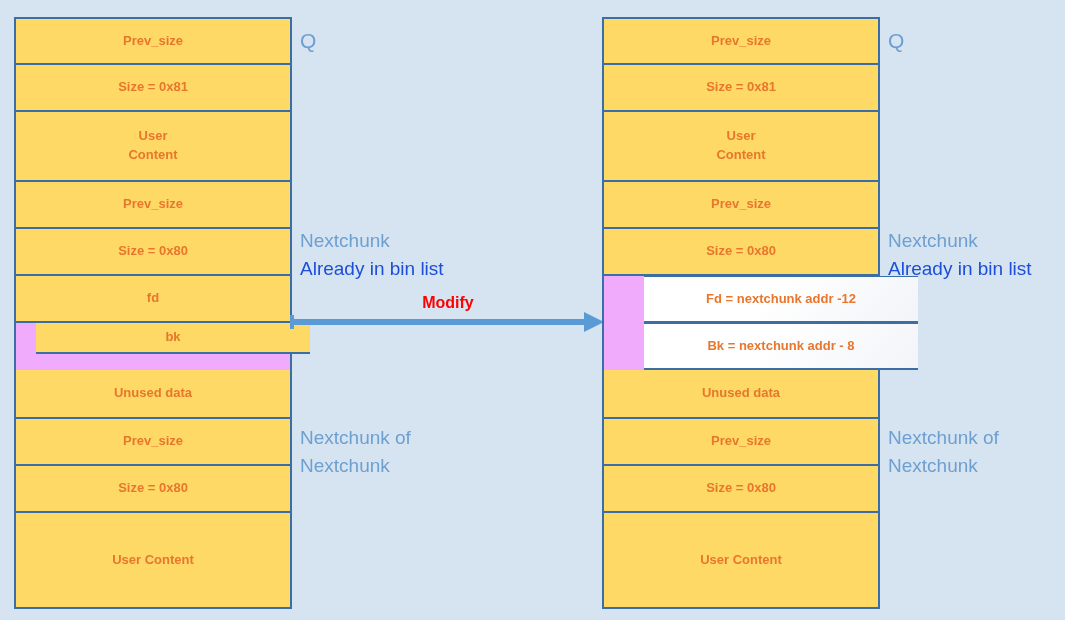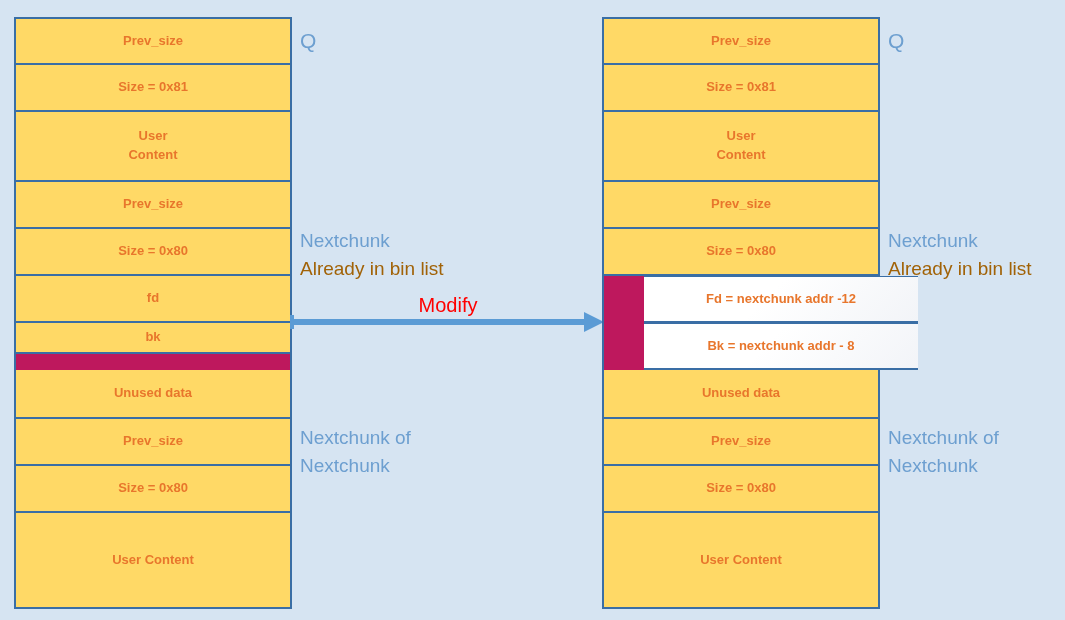--- a/index.html
+++ b/index.html
@@ -20,21 +20,21 @@
     left: 0; top: 0;
     width: 1065px;
     height: 620px;
   }
 
   
   .chunk {
     position: absolute;
     box-sizing: border-box;
     border: 2px solid #3a6ea5;
-    background: #be185d;
+    background: #f0abfc;
   }
   #chunk-left  { left: 14px;  top: 17px; width: 278px; height: 592px; }
   #chunk-right { left: 602px; top: 17px; width: 278px; height: 592px; }
 
   .chunk-row {
     position: absolute;
     left: 0;
     width: 100%;
     box-sizing: border-box;
     border-bottom: 2px solid #3a6ea5;
@@ -60,42 +60,42 @@
   .row-text { white-space: pre-line; }
 
   
   .annot {
     position: absolute;
     font-size: 19px;
     line-height: 1.38;
     white-space: pre-line;
   }
   .annot.blue  { color: #6d9fd0; }
-  .annot.green { color: #a16207; }
+  .annot.green { color: #1d4ed8; }
 
   .q-label {
     position: absolute;
     font-size: 21px;
     color: #6d9fd0;
   }
 
   
   #modify-arrow {
     position: absolute;
     left: 290px;
     top: 308px;
     width: 315px;
     height: 28px;
   }
 
   .red-label {
     position: absolute;
     color: #ff0000;
-    font-weight: normal;
-    font-size: 20px;
+    font-weight: bold;
+    font-size: 16px;
     text-align: center;
     width: 320px;
   }
   #modify-label   { left: 288px; top: 294px; }
   #overflow-label { left: 288px; top: 334px; }
 </style>
 </head>
 <body>
 
 <div id="canvas">
@@ -113,21 +113,21 @@
       </div>
     <div class="chunk-row" style="top:163px; height:47px;">
         <span class="row-text">Prev_size</span>
       </div>
     <div class="chunk-row" style="top:210px; height:47px;">
         <span class="row-text">Size = 0x80</span>
       </div>
     <div class="chunk-row" style="top:257px; height:47px;align-items:center;">
         <span class="row-text">fd</span>
       </div>
-    <div class="chunk-row" style="top:304px; height:31px;">
+    <div class="chunk-row" style="top:304px; height:31px;margin-left:20px;">
         <span class="row-text">bk</span>
       </div>
     <div class="chunk-row" style="top:351px; height:49px;">
         <span class="row-text">Unused data</span>
       </div>
     <div class="chunk-row" style="top:400px; height:47px;">
         <span class="row-text">Prev_size</span>
       </div>
     <div class="chunk-row" style="top:447px; height:47px;">
         <span class="row-text">Size = 0x80</span>

